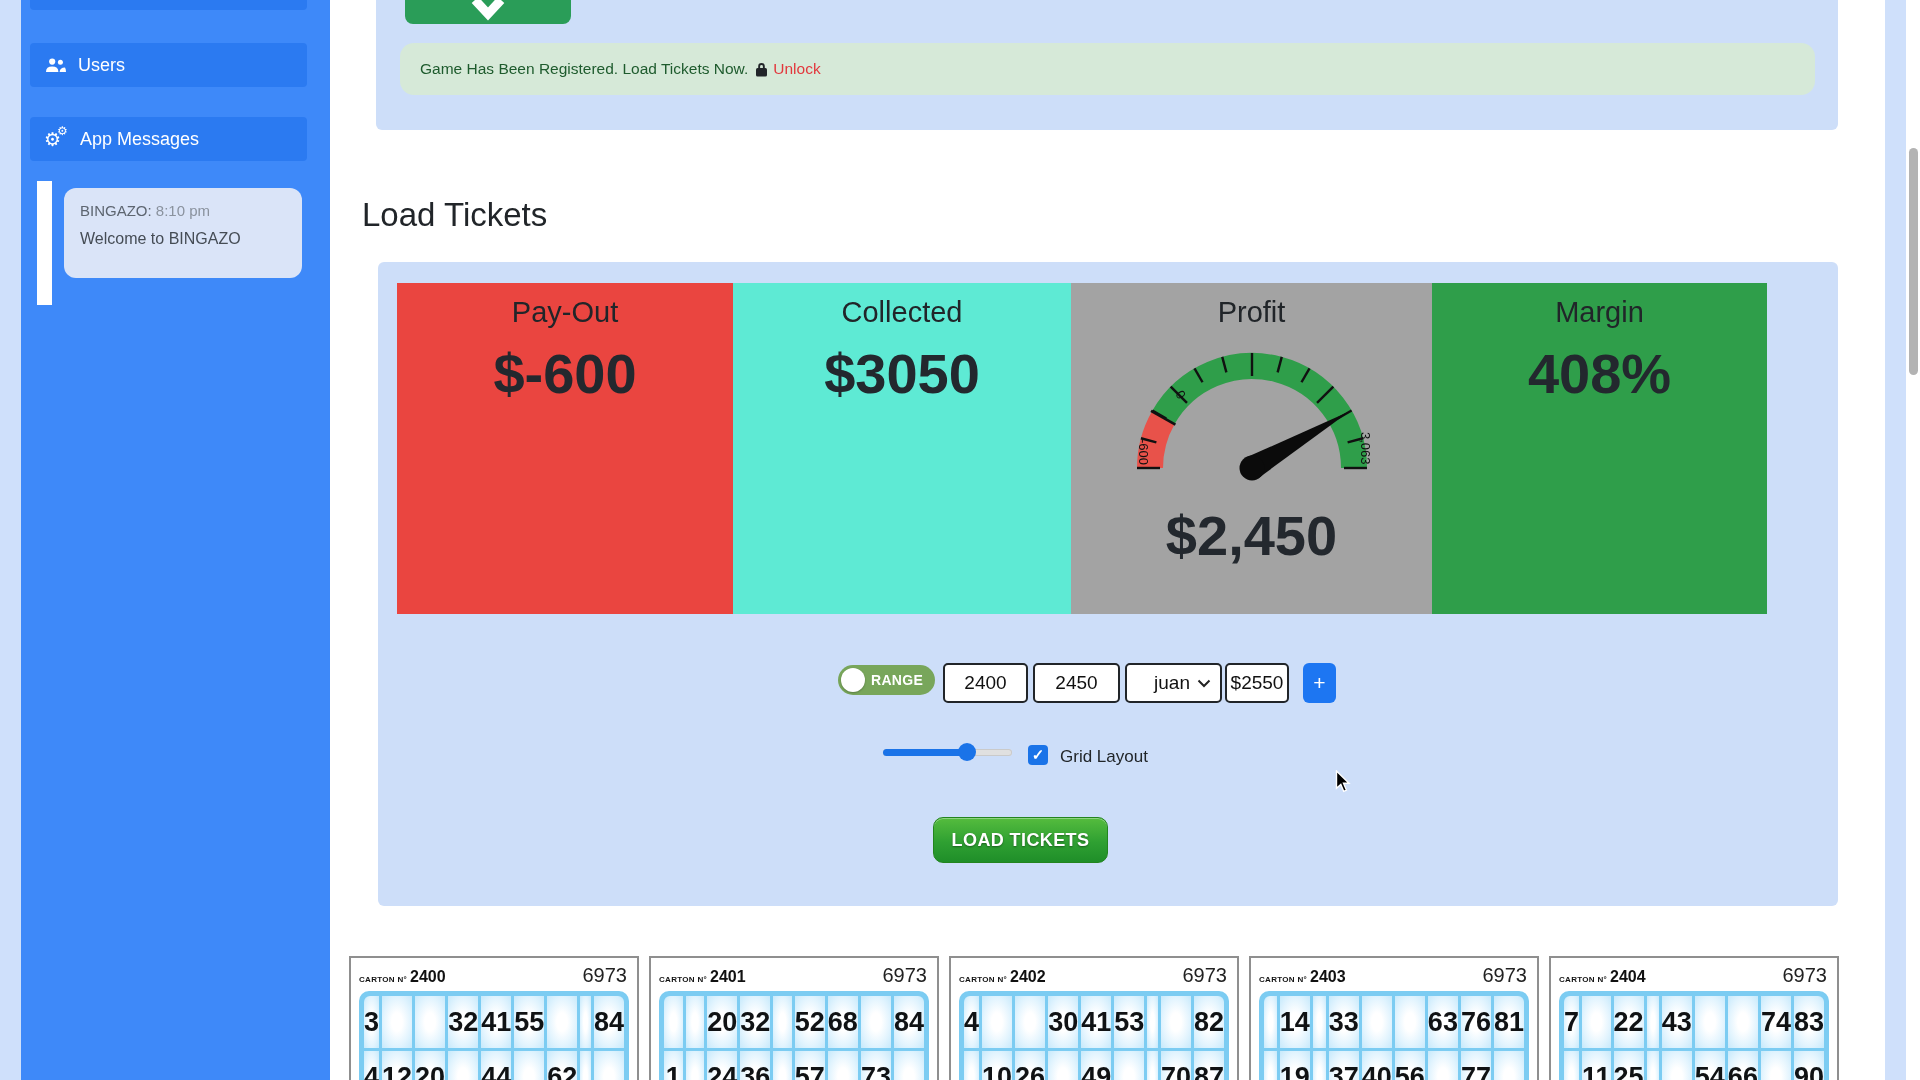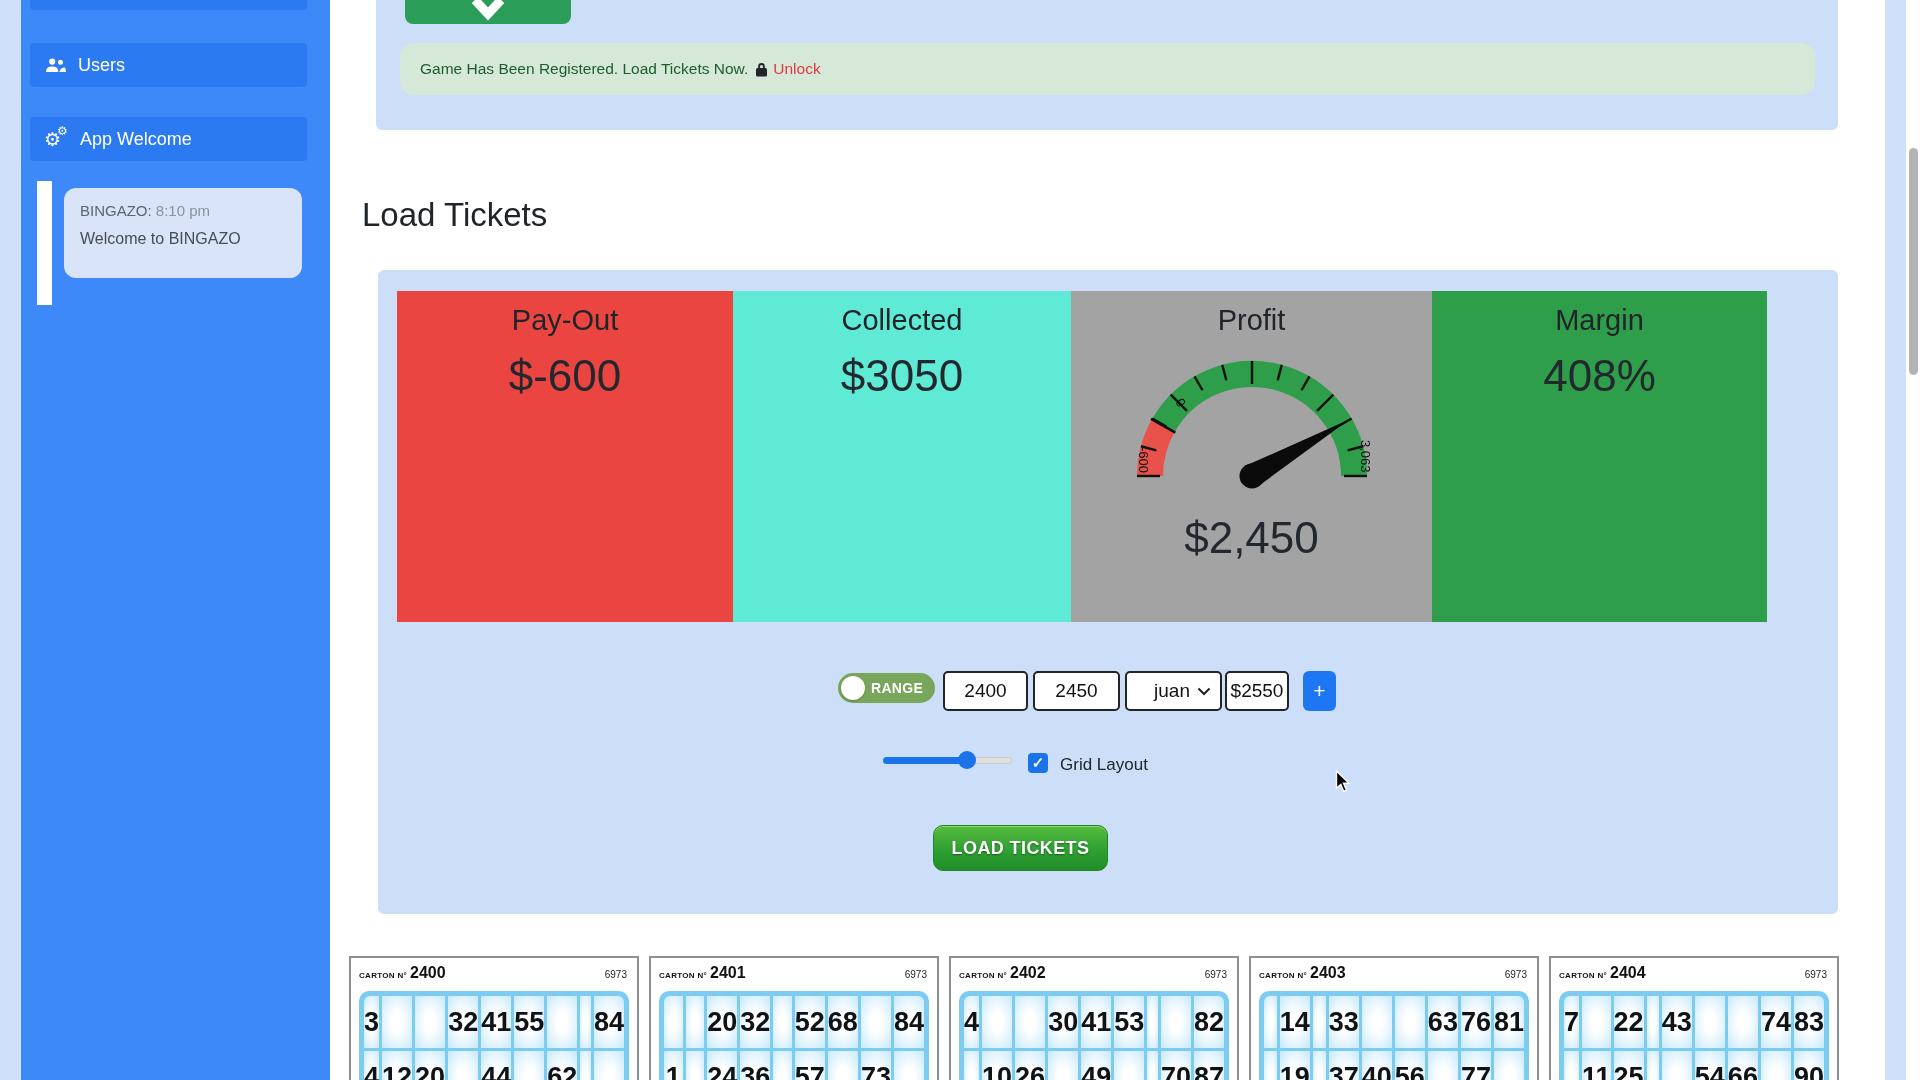--- a/index.html
+++ b/index.html
@@ -38,25 +38,25 @@
   #register-btn svg{position:absolute;left:50%;transform:translateX(-50%);bottom:2px}
   #alert{position:absolute;left:24px;top:43px;width:1415px;height:52px;background:#d6e9d8;border-radius:14px;
          display:flex;align-items:center;padding-left:20px;box-sizing:border-box;font-size:15.5px;color:#1e5b2d}
   #alert .lock{margin:0 5px 0 7px;display:flex;align-items:center}
   #alert a{color:#e2373c;text-decoration:none;cursor:pointer}
 
   
   #page-heading{position:absolute;left:362px;top:168px;font-size:33px;font-weight:500;color:#212529;line-height:40px}
 
   
-  #panel{position:absolute;left:378px;top:270px;width:1460px;height:644px;background:#cddef9;border-radius:6px}
+  #panel{position:absolute;left:378px;top:262px;width:1460px;height:644px;background:#cddef9;border-radius:6px}
   #stat-row{position:absolute;left:19px;top:21px;display:flex;height:331px}
   .stat-box{box-sizing:border-box;padding-top:12px;text-align:center;height:331px}
   .stat-title{font-size:29px;color:#212529;line-height:35px}
-  .stat-value{font-size:44px;font-weight:400;color:#23282e;line-height:1;margin-top:16px}
+  .stat-value{font-size:56px;font-weight:700;color:#23282e;line-height:1;margin-top:16px}
   #box-payout{width:336px}
   #box-collected{width:338px}
   #box-profit{width:361px;background:#a3a3a3}
   #box-margin{width:335px}
   #gauge-svg{display:block;margin:6px auto 0}
   .glabel{font-size:13px;fill:#111}
   #profit-value{margin-top:22px}
 
   
   #range-toggle{position:absolute;left:460px;top:403px;width:97px;height:30px;border-radius:15px;background:#78a65b;
@@ -87,21 +87,21 @@
             background:linear-gradient(180deg,#55bc3e 0%,#2fa032 55%,#1f8e29 100%);
             border:1px solid #23851f;color:#fff;font-size:18px;font-weight:700;letter-spacing:.4px;
             text-shadow:0 1px 2px rgba(0,0,0,.4);box-shadow:inset 0 1px 0 rgba(255,255,255,.35)}
 
   
   #cards-row{position:absolute;left:349px;top:956px;display:flex;gap:10px}
   .card{width:290px;height:200px;background:#fff;border:2px solid #8f8f8f;padding:4px 8px;box-sizing:border-box}
   .card-head{display:flex;justify-content:space-between;align-items:baseline;height:24px;margin-top:2px}
   .carton-label{font-size:8px;font-weight:700;letter-spacing:.3px;color:#111}
   .carton-number{font-size:16px;font-weight:700;color:#111;margin-left:3px}
-  .serial{font-size:10px;color:#222;margin-right:2px}
+  .serial{font-size:20px;color:#222;margin-right:2px}
   .grid-wrap{border:5px solid #7cccf2;border-radius:10px;background:#7cccf2;margin-top:3px}
   .grid{display:grid;grid-template-columns:repeat(9,1fr);gap:3px}
   .cell{height:52px;background:radial-gradient(ellipse at center,#ffffff 25%,#e2f4fe 65%,#c6e9fb 100%);
         display:flex;align-items:center;justify-content:center;font-size:27px;font-weight:700;color:#101214}
   .grid .cell:nth-child(1){border-top-left-radius:6px}
   .grid .cell:nth-child(9){border-top-right-radius:6px}
 
   #cursor{position:absolute;left:1335px;top:770px;pointer-events:none}
 </style>
 </head>
@@ -122,21 +122,21 @@
       </svg>
     </span>
     <span>Users</span>
   </div>
 
   <div class="side-item" style="top:117px">
     <span class="side-icon gear-wrap">
       <span class="gear-big">⚙</span>
         <span class="gear-small">⚙</span>
     </span>
-    <span>App Welcome</span>
+    <span>App Messages</span>
   </div>
 
   <div id="msg-bar"></div>
   <div id="msg-card">
     <div class="msg-head">
       <span class="msg-sender">BINGAZO:</span>
       <span class="msg-time">8:10 pm</span>
     </div>
     <div class="msg-body">Welcome to BINGAZO</div>
   </div>

